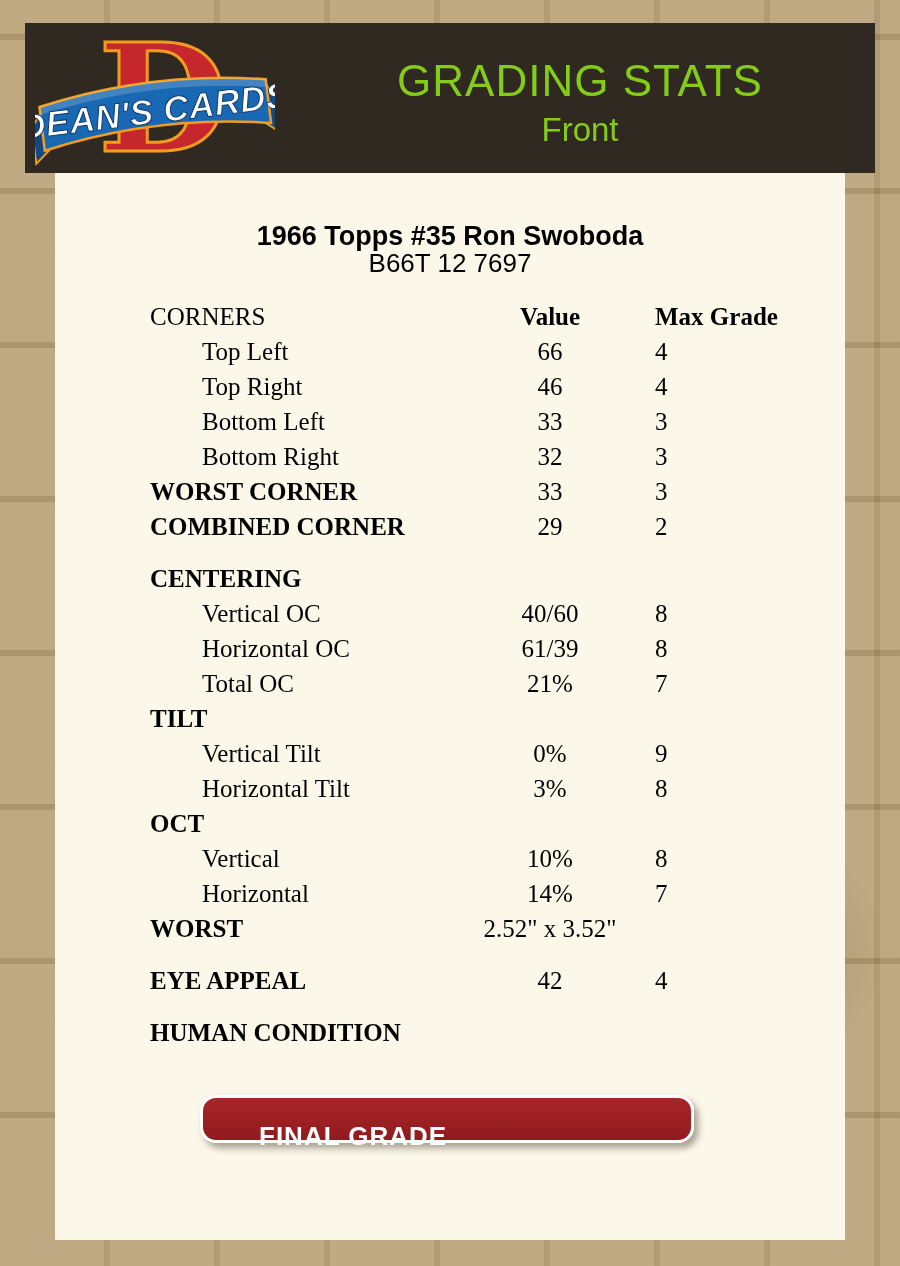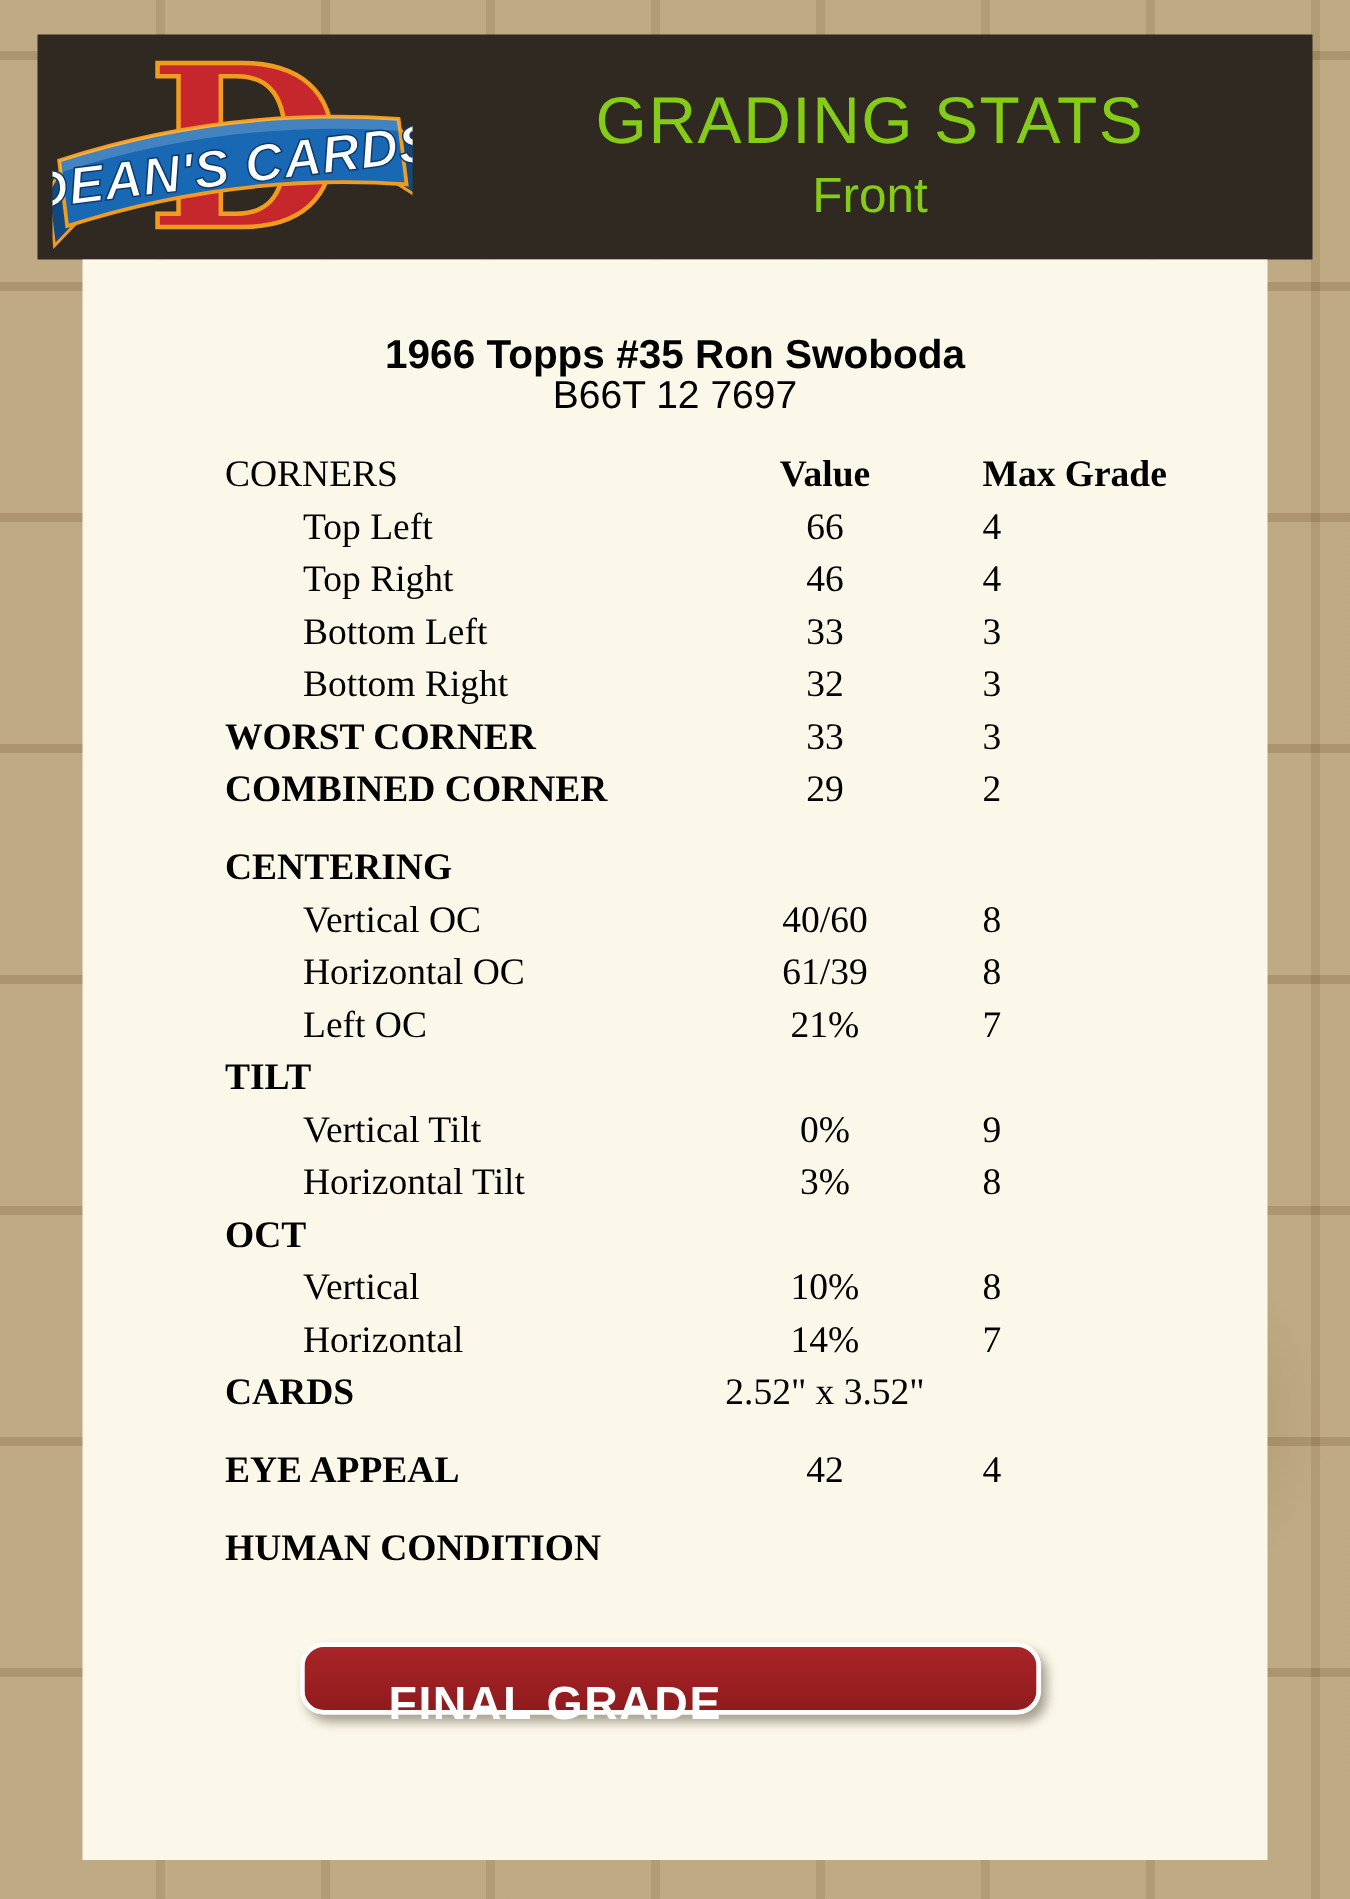--- a/index.html
+++ b/index.html
@@ -110,21 +110,21 @@
   .final-grade-btn {
     position: absolute;
     left: 145px; top: 922px;
     width: 494px; height: 48px;
     background: linear-gradient(180deg, #a82428 0%, #9c1f22 55%, #8f1b1e 100%);
     border: 3px solid #ffffff;
     border-radius: 16px;
     box-shadow: 4px 5px 7px rgba(60,50,35,0.45);
     color: #ffffff;
     font-family: "Liberation Sans", sans-serif;
-    font-size: 31px;
+    font-size: 26px;
     font-weight: 700;
     letter-spacing: 1px;
     text-align: left;
     padding: 12px 0 0 56px;
     line-height: 52px;
     cursor: pointer;
     display: block;
   }
 </style>
 </head>
@@ -214,21 +214,21 @@
     <td class="label">Vertical OC</td>
     <td class="value">40/60</td>
     <td class="max">8</td>
   </tr>
         <tr class="indent">
     <td class="label">Horizontal OC</td>
     <td class="value">61/39</td>
     <td class="max">8</td>
   </tr>
         <tr class="indent">
-    <td class="label">Left OC</td>
+    <td class="label">Total OC</td>
     <td class="value">21%</td>
     <td class="max">7</td>
   </tr>
         <tr class="bold">
     <td class="label">TILT</td>
     <td class="value"></td>
     <td class="max"></td>
   </tr>
         <tr class="indent">
     <td class="label">Vertical Tilt</td>
@@ -249,21 +249,21 @@
     <td class="label">Vertical</td>
     <td class="value">10%</td>
     <td class="max">8</td>
   </tr>
         <tr class="indent">
     <td class="label">Horizontal</td>
     <td class="value">14%</td>
     <td class="max">7</td>
   </tr>
         <tr class="bold">
-    <td class="label">CARDS</td>
+    <td class="label">WORST</td>
     <td class="value">2.52" x 3.52"</td>
     <td class="max"></td>
   </tr>
         <tr class="spacer">
           <td colspan="3"></td>
         </tr>
         <tr class="bold">
     <td class="label">EYE APPEAL</td>
     <td class="value">42</td>
     <td class="max">4</td>

